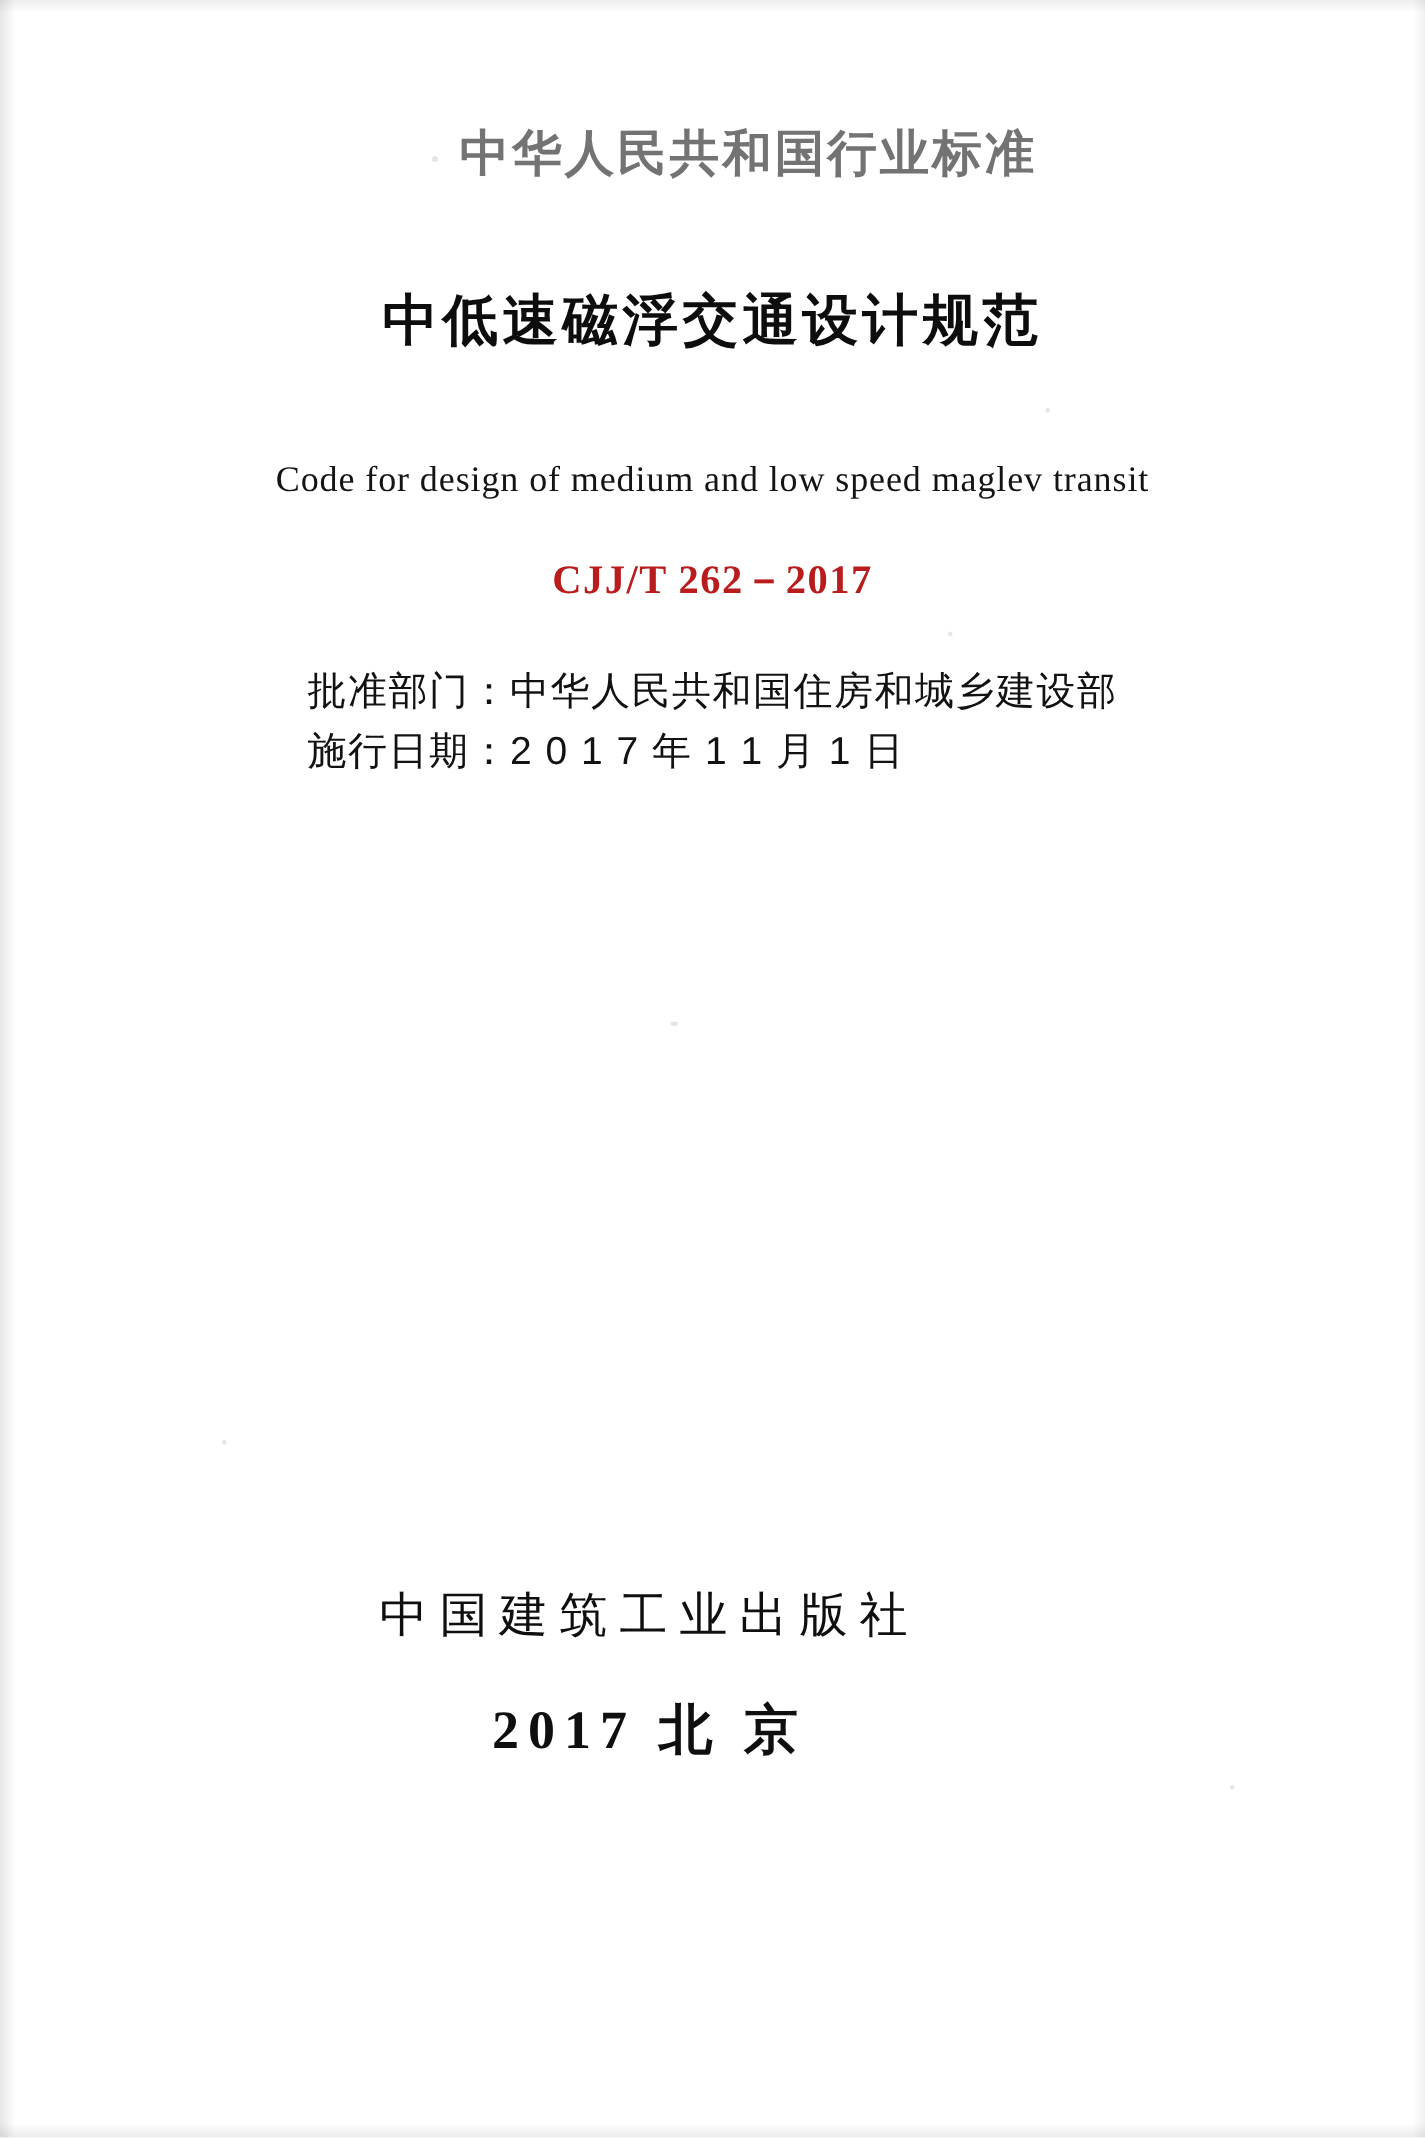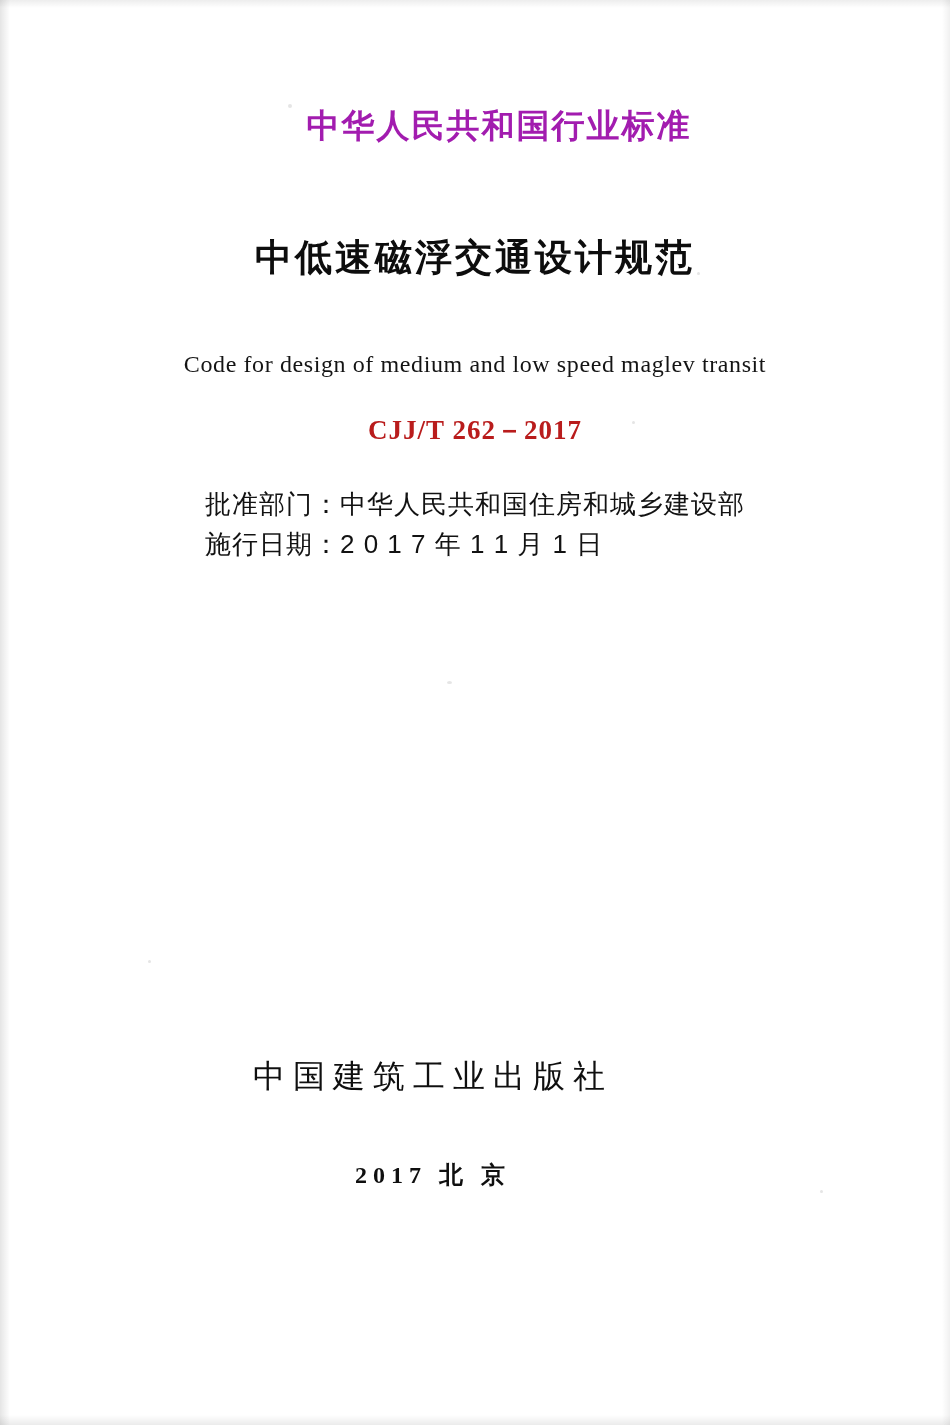--- a/index.html
+++ b/index.html
@@ -31,30 +31,30 @@
     opacity: 0.55;
   }
   .cover-block {
     position: absolute;
     left: 0;
     top: 0;
     width: 950px;
     text-align: center;
   }
   .std-authority {
-    margin-top: 104px;
+    margin-top: 80px;
     font-family: "Liberation Sans", sans-serif;
     font-weight: bold;
     font-size: 33px;
     letter-spacing: 2px;
-    color: #a21caf;
+    color: #737373;
     padding-left: 48px;
   }
   .std-title {
-    margin-top: 84px;
+    margin-top: 64px;
     font-family: Liberation Sans, sans-serif;
     font-weight: bold;
     font-size: 37px;
     letter-spacing: 3px;
     color: #0d0d0d;
   }
   .std-title-en {
     margin-top: 68px;
     font-family: "Liberation Serif", serif;
     font-size: 24px;
@@ -89,24 +89,24 @@
     width: 866px;
     text-align: center;
   }
   .publisher {
     font-family: "Liberation Serif", serif;
     font-size: 32px;
     letter-spacing: 8px;
     color: #0f0f0f;
   }
   .pub-place {
-    margin-top: 60px;
+    margin-top: 30px;
     font-family: "Liberation Serif", serif;
     font-weight: bold;
-    font-size: 24px;
+    font-size: 36px;
     letter-spacing: 6px;
     color: #0f0f0f;
   }
   .edge-shade-left {
     position: absolute;
     left: 0; top: 0;
     width: 10px; height: 1425px;
     background: linear-gradient(to right, rgba(0,0,0,0.10), rgba(0,0,0,0));
   }
   .edge-shade-top {

